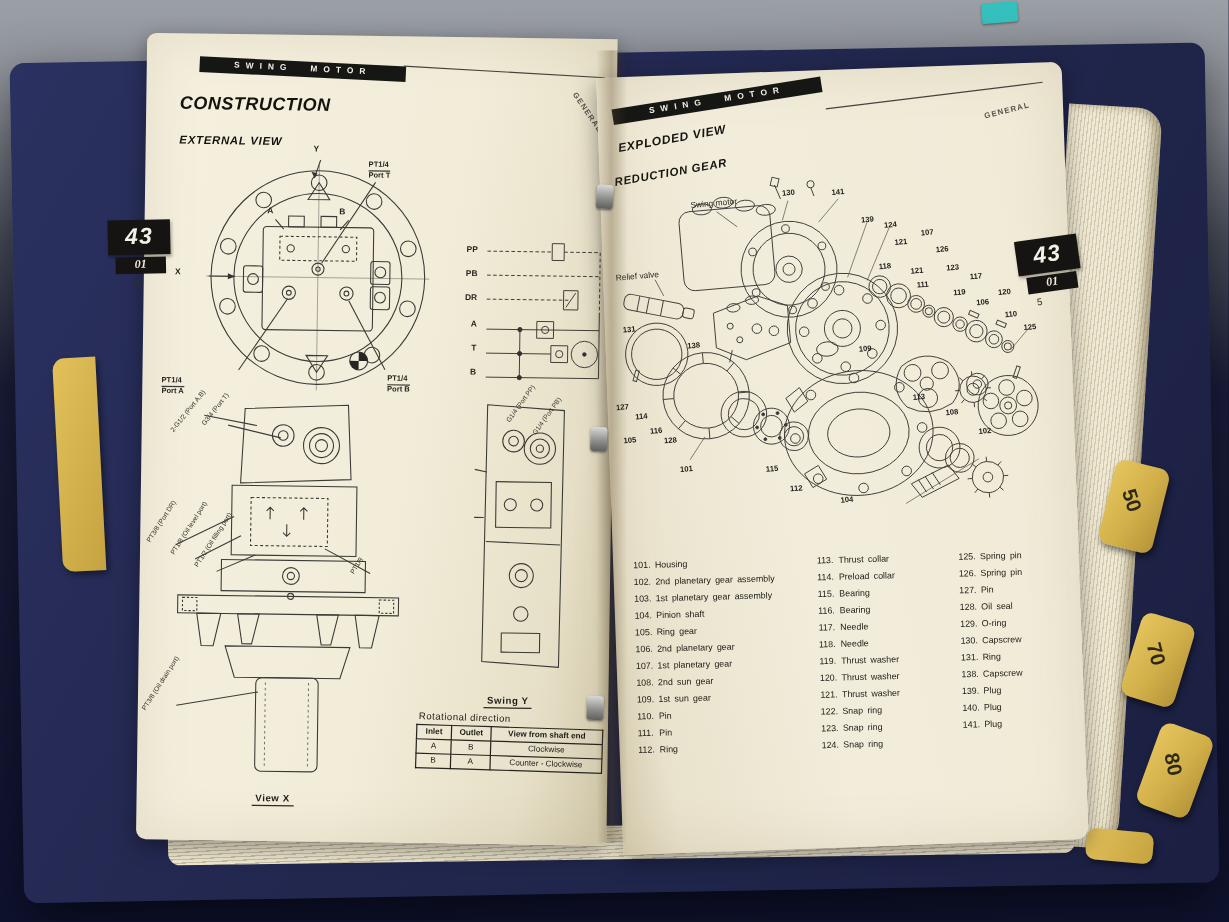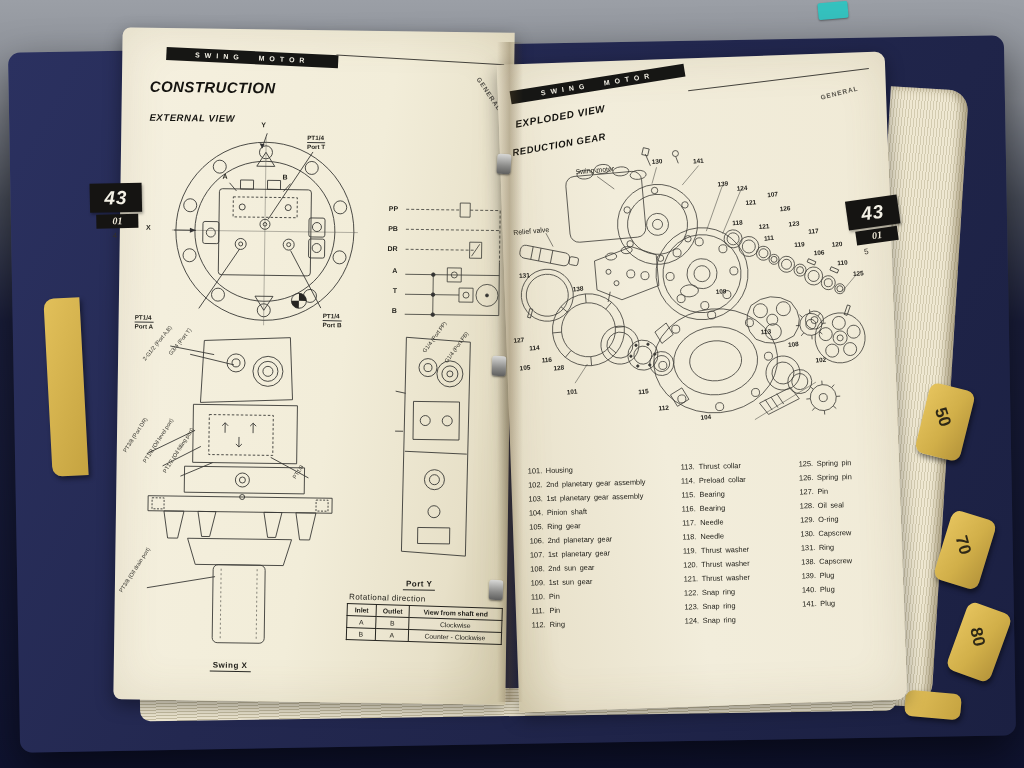--- a/index.html
+++ b/index.html
@@ -230,21 +230,21 @@
       </svg>
       <div id="sx-labels">
           <div class="sxl" style="left: 10px; top: 30px; transform: rotate(-52deg);">2-G1/2 (Port A,B)</div>
           <div class="sxl" style="left: 36px; top: 24px; transform: rotate(-52deg);">G3/4 (Port T)</div>
           <div class="sxl" style="left: -8px; top: 122px; transform: rotate(-58deg);">PT3/8 (Port DR)</div>
           <div class="sxl" style="left: 12px; top: 132px; transform: rotate(-58deg);">PT1/8 (Oil level port)</div>
           <div class="sxl" style="left: 32px; top: 142px; transform: rotate(-58deg);">PT1/2 (Oil filling port)</div>
           <div class="sxl" style="left: 162px; top: 146px; transform: rotate(-58deg);">PT1/8</div>
           <div class="sxl" style="left: -10px; top: 262px; transform: rotate(-58deg);">PT3/8 (Oil drain port)</div>
         </div>
-      <div class="viewcap" style="left:78px;top:334px;">Swing X</div>
+      <div class="viewcap" style="left:78px;top:334px;">View X</div>
     </div>
 
     <div class="figure" style="left:268px;top:300px;width:104px;height:240px;">
       <svg width="104" height="240" viewBox="0 0 104 240">
         <g fill="none" stroke="#3a3a36" stroke-width="0.9">
           <path d="M20,6 L84,10 L82,224 L18,220 Z"></path>
           <circle cx="42" cy="36" r="9"></circle>
             <circle cx="42" cy="36" r="4"></circle>
           <circle cx="64" cy="42" r="13"></circle>
             <circle cx="64" cy="42" r="8"></circle>
@@ -259,21 +259,21 @@
           <rect x="34" y="196" width="32" height="16"></rect>
           <line x1="10" y1="60" x2="20" y2="62"></line>
             <line x1="10" y1="100" x2="18" y2="100"></line>
         </g>
       </svg>
       <div id="vy-labels">
           <div class="sxl" style="left: 40px; top: 16px; transform: rotate(-55deg);">G1/4 (Port PP)</div>
           <div class="sxl" style="left: 62px; top: 26px; transform: rotate(-55deg);">G1/4 (Port PB)</div>
         </div>
     </div>
-    <div class="viewcap" style="left:288px;top:548px;">Port Y</div>
+    <div class="viewcap" style="left:288px;top:548px;">Swing Y</div>
 
     <div class="rot-table" style="left:232px;top:563px;transform:rotate(1deg);">
       <div class="rt-cap">Rotational direction</div>
       <table>
         <tbody>
             <tr>
           <th class="c-inlet">Inlet</th>
           <th class="c-outlet">Outlet</th>
           <th class="c-view">View from shaft end</th>
         </tr>

